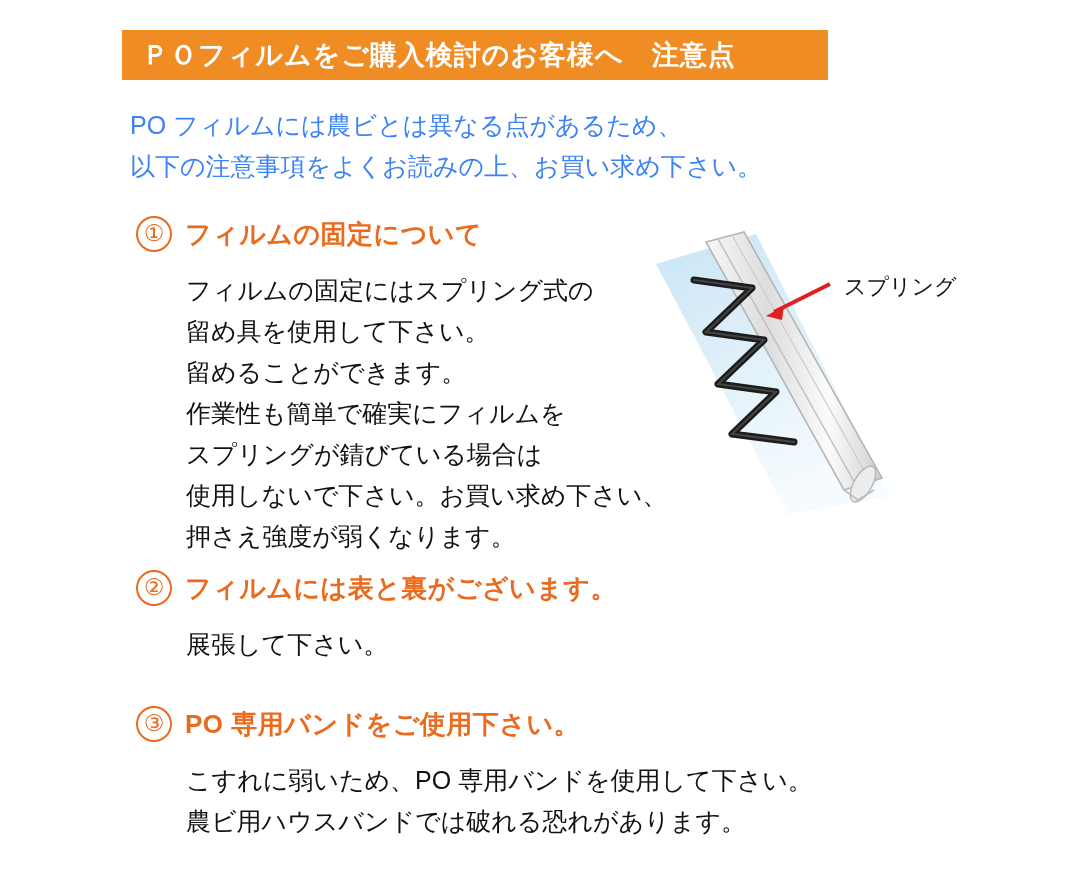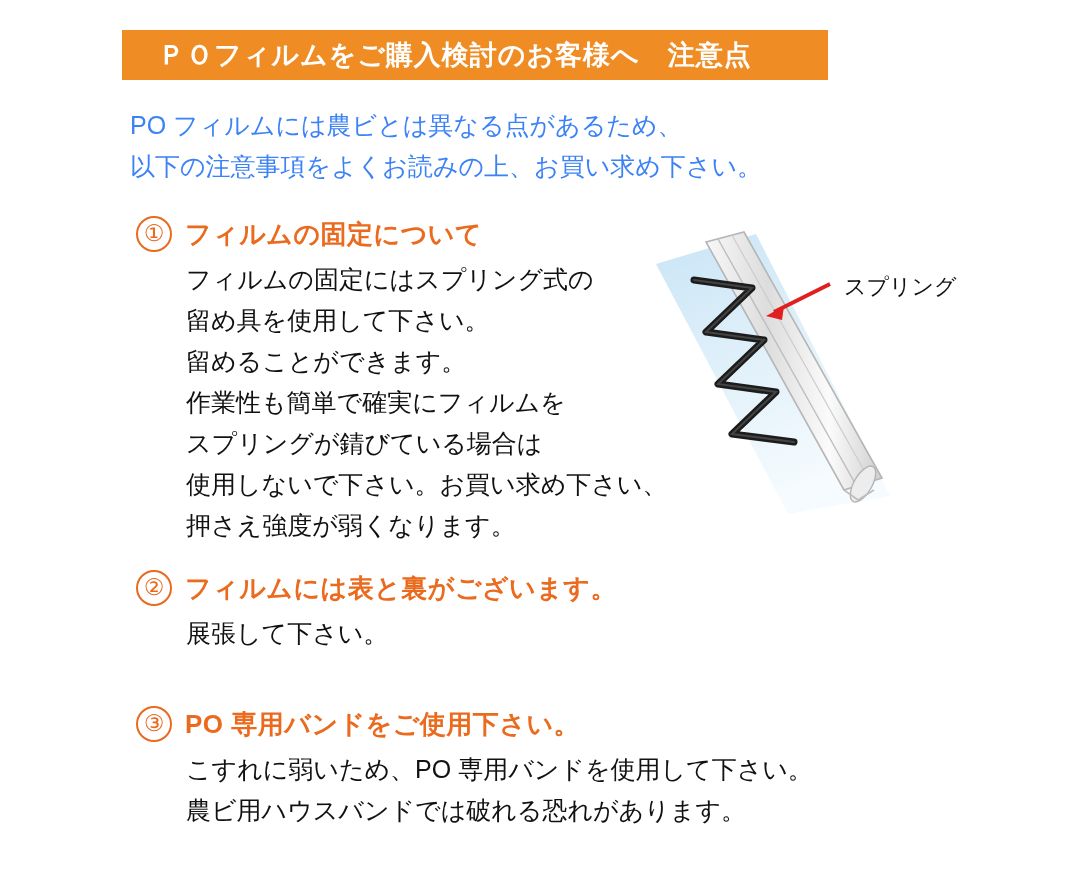--- a/index.html
+++ b/index.html
@@ -20,21 +20,21 @@
   .header-banner {
     position: absolute;
     left: 122px;
     top: 30px;
     width: 706px;
     height: 50px;
     background: #f08c24;
     display: flex;
     align-items: center;
     box-sizing: border-box;
-    padding-left: 36px;
+    padding-left: 20px;
   }
   .header-banner .banner-text {
     color: #ffffff;
     font-size: 27px;
     font-weight: bold;
     letter-spacing: 1px;
     white-space: pre;
   }
 
   
@@ -75,21 +75,21 @@
     padding-bottom: 1px;
   }
   .section-title {
     color: #ea6a1e;
     font-size: 26px;
     font-weight: bold;
     white-space: pre;
     letter-spacing: 0.5px;
   }
   .section-body {
-    margin-top: 7px;
+    margin-top: 18px;
     margin-left: 50px;
     font-size: 25px;
     line-height: 41px;
     color: #111;
   }
   .section-body div { white-space: pre; }
 
   #section-1 { top: 216px; }
   #section-2 { top: 570px; }
   #section-3 { top: 706px; }

